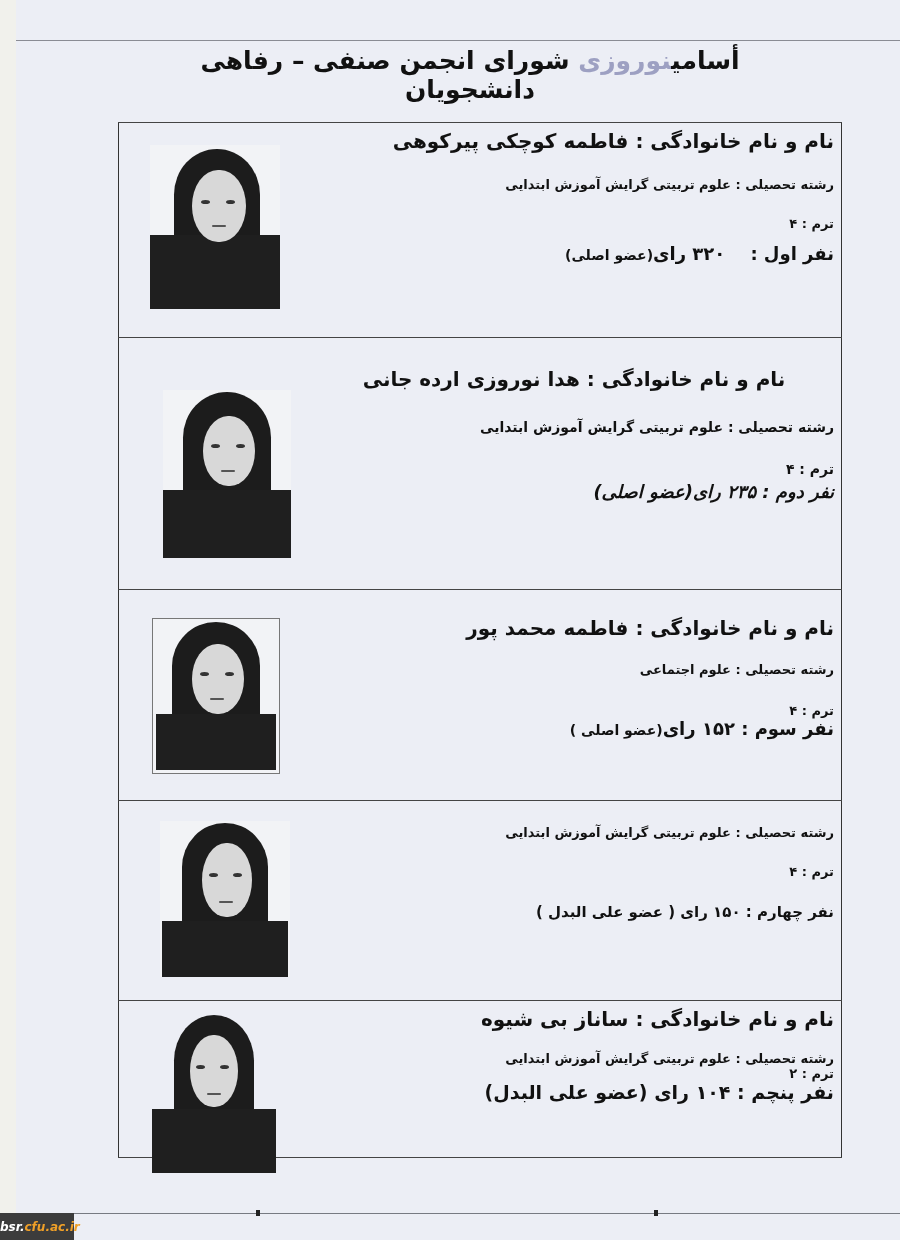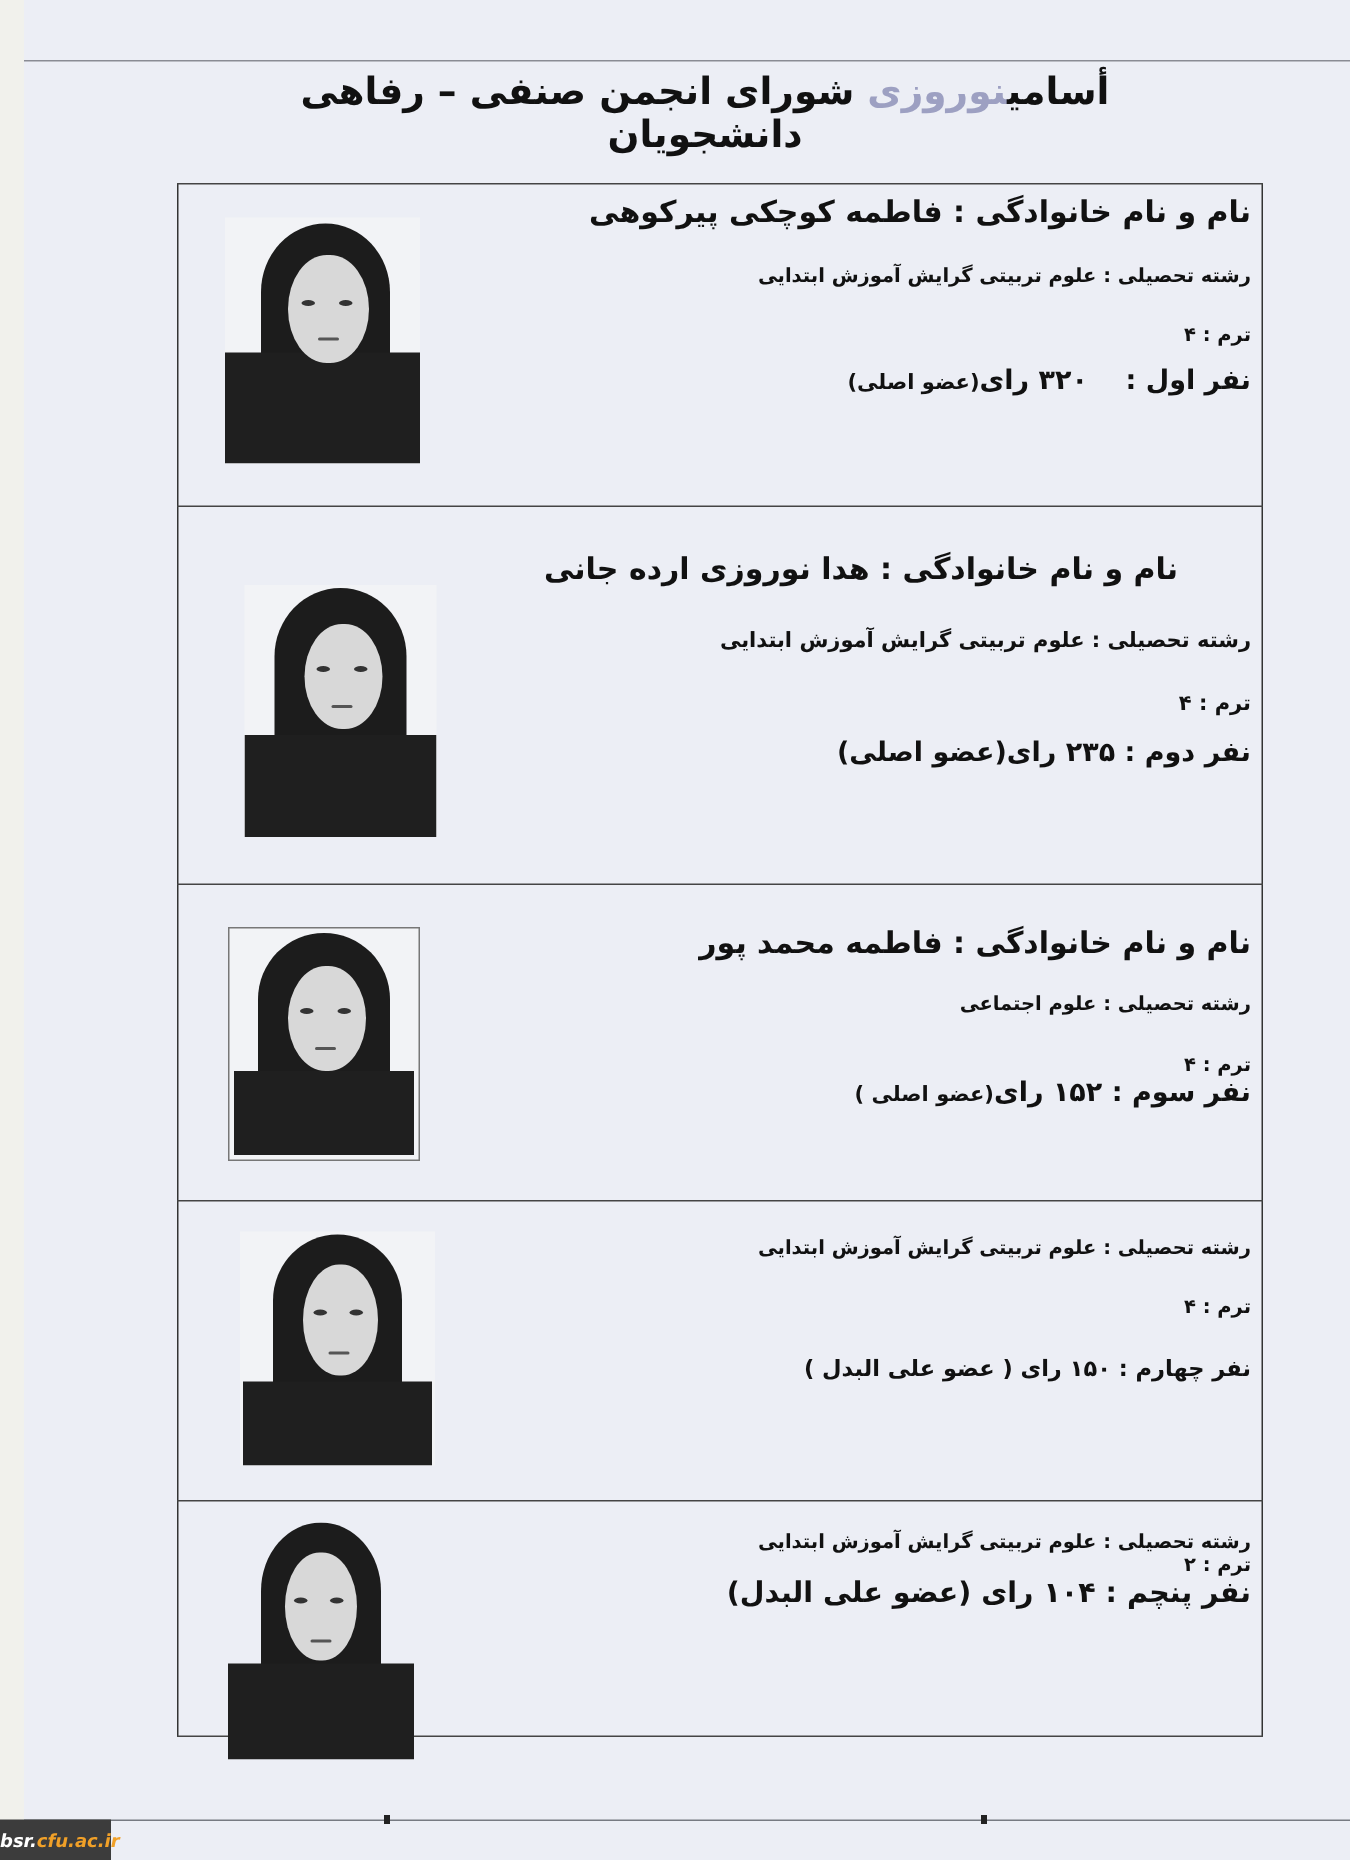--- a/index.html
+++ b/index.html
@@ -133,21 +133,21 @@
       <span>هدا نوروزی ارده جانی</span>
     </div>
     <div class="field-line" style="margin-top:28px;font-size:14px;">
       <span>رشته تحصیلی :</span>
       <span>علوم تربیتی گرایش آموزش ابتدایی</span>
     </div>
     <div class="term-line" style="margin-top:26px;font-size:14px;">
       <span>ترم :</span>
       <span>۴</span>
     </div>
-    <div class="rank-line" style="margin-top:14px;">
+    <div class="rank-line" style="margin-top:4px;font-style:italic;">
       <span>نفر دوم :</span>
       <span>۲۳۵ رای</span><span>(عضو اصلی)</span>
     </div>
   </div>
 </div>
 
 <div class="row" style="top:589px;height:211px;">
   <div class="photo" style="left:34px;top:28px;width:128px;height:156px;">
     <div class="frame"></div>
     <div class="hijab" style="left:20px;top:4px;width:88px;height:116px;"></div>
@@ -206,20 +206,24 @@
 <div class="row" style="top:1000px;height:156px;border-bottom:1.5px solid #444;">
   <div class="photo" style="left:34px;top:14px;width:124px;height:158px;background:transparent;">
     <div class="hijab" style="left:22px;top:0px;width:80px;height:120px;"></div>
     <div class="shoulders" style="left:0;top:94px;width:124px;height:64px;"></div>
     <div class="face" style="left:38px;top:20px;width:48px;height:72px;"></div>
     <div class="eye" style="left:44px;top:50px;"></div>
       <div class="eye" style="left:68px;top:50px;"></div>
     <div class="mouth" style="left:55px;top:78px;"></div>
   </div>
   <div class="info">
+    <div class="name-line" style="margin-top:6px;">
+      <span>نام و نام خانوادگی :</span>
+      <span>ساناز بی شیوه</span>
+    </div>
     <div class="field-line" style="margin-top:20px;">
       <span>رشته تحصیلی :</span>
       <span>علوم تربیتی گرایش آموزش ابتدایی</span>
     </div>
     <div class="term-line" style="margin-top:0px;">
       <span>ترم :</span>
       <span>۲</span>
     </div>
     <div class="rank-line" style="margin-top:0px;font-size:19px;">
       <span>نفر پنچم :</span>

